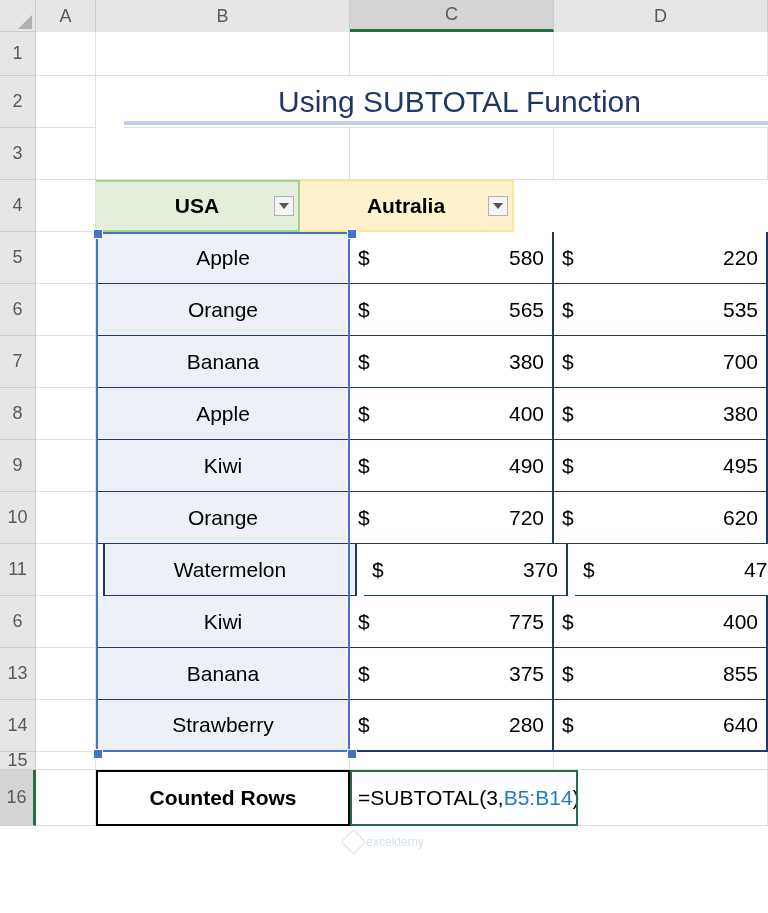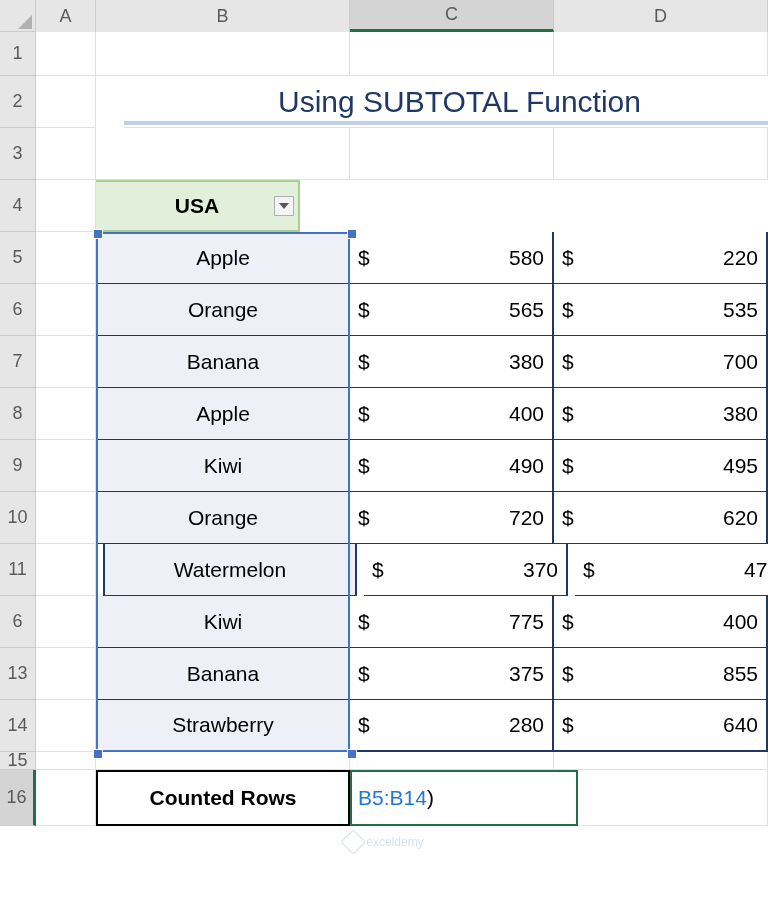--- a/index.html
+++ b/index.html
@@ -260,20 +260,28 @@
       <div class="cell-row" style="height: 52px;">
         <div class="cell" style="width: 60px; height: 52px;"></div>
         <div class="cell th-usa" style="width: 204px; height: 52px;">
           <span>USA</span>
           <div class="filter-btn">
             <svg width="10" height="6">
               <path d="M0 0 L10 0 L5 6 Z" fill="#555"></path>
             </svg>
           </div>
         </div>
+        <div class="cell th-aus" style="width: 214px; height: 52px;">
+          <span>Autralia</span>
+          <div class="filter-btn">
+            <svg width="10" height="6">
+              <path d="M0 0 L10 0 L5 6 Z" fill="#555"></path>
+            </svg>
+          </div>
+        </div>
       </div>
       <div class="cell-row" style="height: 52px;">
         <div class="cell" style="width: 60px; height: 52px;"></div>
         <div class="cell td-product" style="width: 254px; height: 52px;">Apple</div>
         <div class="cell td-usa" style="width: 204px; height: 52px;">
           <span>$</span>
           <span>580</span>
         </div>
         <div class="cell td-aus" style="width: 214px; height: 52px;">
           <span>$</span>
@@ -391,20 +399,21 @@
       <div class="cell-row" style="height: 18px;">
         <div class="cell" style="width: 60px; height: 18px;"></div>
         <div class="cell" style="width: 254px; height: 18px;"></div>
         <div class="cell" style="width: 204px; height: 18px;"></div>
         <div class="cell" style="width: 214px; height: 18px;"></div>
       </div>
       <div class="cell-row" style="height: 56px;">
         <div class="cell" style="width: 60px; height: 56px;"></div>
         <div class="cell counted-label" style="width: 254px; height: 56px;">Counted Rows</div>
         <div class="cell formula-cell" style="width: 418px; height: 56px; padding-right: 0px;">
+          <span class="fn">=SUBTOTAL(3,</span>
           <span class="ref">B5:B14</span>
           <span class="fn">)</span>
         </div>
       </div>
     </div>
 
   <div class="watermark">
     <span class="logo"></span>
     <span>exceldemy</span>
   </div>

